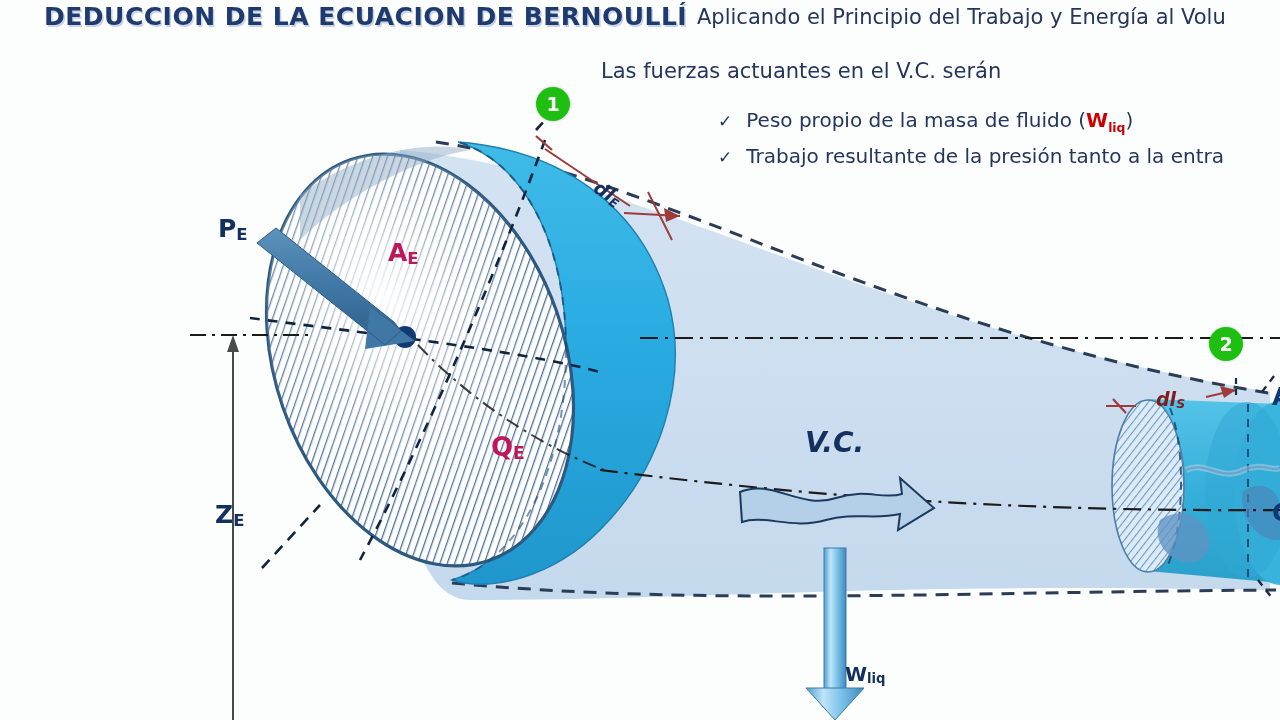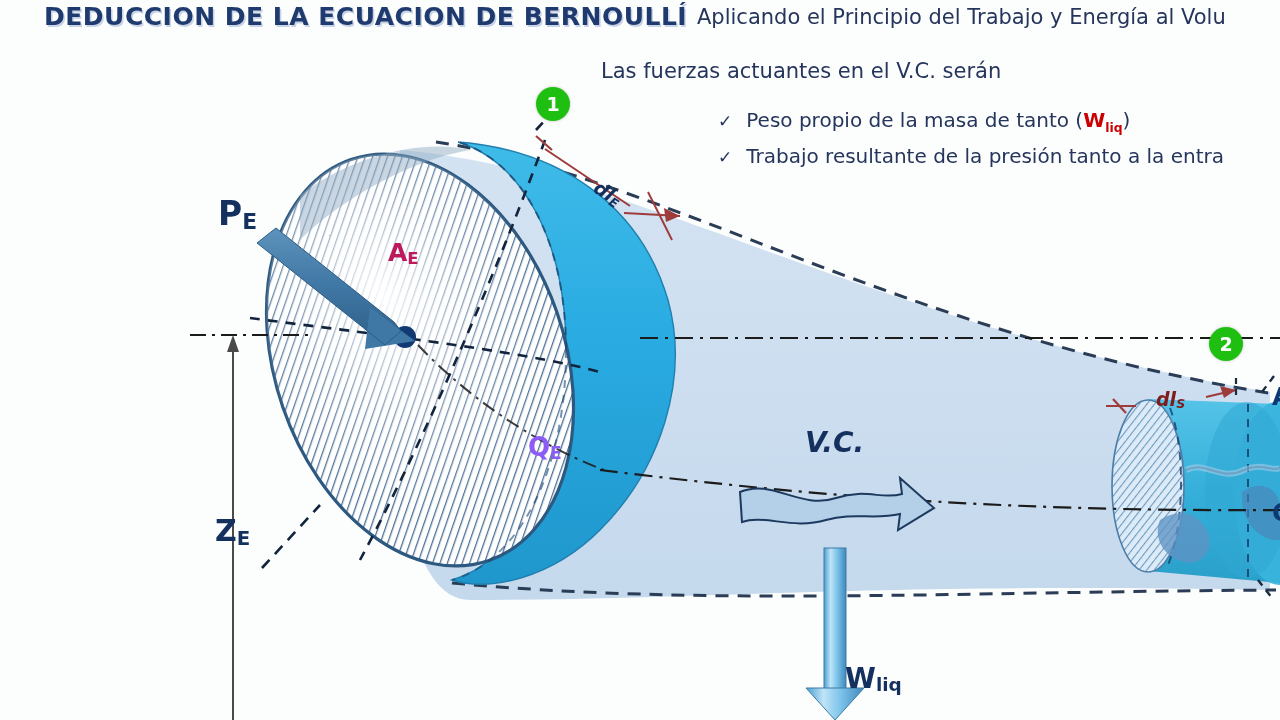--- a/index.html
+++ b/index.html
@@ -41,26 +41,26 @@
   #bullet-0{left:718px;top:108px;}
   #bullet-1{left:718px;top:144px;}
   .check{color:#25355c;font-size:17px;}
   .redtok{color:#cc0000;font-weight:bold;}
   .sub{font-size:0.62em;vertical-align:sub;}
 
   
   .lbl{position:absolute;color:#13305f;font-weight:bold;white-space:nowrap;}
   .lbl .sb{font-size:0.66em;vertical-align:-0.18em;}
 
-  #lbl-pe{left:218px;top:194px;font-size:33px;}
+  #lbl-pe{left:218px;top:214px;font-size:25px;}
   #lbl-ae{left:388px;top:238px;font-size:25px;color:#be185d;}
-  #lbl-qe{left:528px;top:432px;font-size:26px;color:#8b5cf6;}
-  #lbl-ze{left:215px;top:513px;font-size:30px;}
+  #lbl-qe{left:491px;top:432px;font-size:26px;color:#be185d;}
+  #lbl-ze{left:215px;top:500px;font-size:25px;}
   #lbl-vc{left:805px;top:426px;font-size:28px;font-style:italic;color:#14305f;text-align:right;}
-  #lbl-wliq{left:845px;top:662px;font-size:28px;}
+  #lbl-wliq{left:845px;top:662px;font-size:20px;}
   #lbl-qs{left:1272px;top:498px;font-size:25px;color:#0d3a72;}
   #lbl-as{left:1272px;top:382px;font-size:25px;color:#0d3a72;}
   #lbl-dle{left:602px;top:176px;font-size:19px;font-style:italic;font-weight:bold;
            color:#13305f;transform:rotate(33deg);transform-origin:left top;}
   #lbl-dls{left:1156px;top:388px;font-size:19px;font-style:italic;font-weight:bold;color:#7f1d1d;}
 
   
   .badge{
     position:absolute;width:34px;height:34px;border-radius:50%;
     background:#1fbf12;
@@ -240,21 +240,21 @@
     </g>
   </svg>
 
   <div id="title">DEDUCCION DE LA ECUACION DE BERNOULLÍ</div>
 
   <div id="sub-line">Las fuerzas actuantes en el V.C. serán</div>
   <div id="hdr-line">Aplicando el Principio del Trabajo y Energía al Volu</div>
 
   <div class="bullet" id="bullet-0">
     <span class="check">✓</span>
-    <span><span>Peso propio de la masa de tanto (</span><span class="redtok"><span>W</span><span class="sub">liq</span></span><span>)</span></span>
+    <span><span>Peso propio de la masa de fluido (</span><span class="redtok"><span>W</span><span class="sub">liq</span></span><span>)</span></span>
   </div>
 
   <div class="bullet" id="bullet-1">
     <span class="check">✓</span>
     <span>Trabajo resultante de la presión tanto a la entra</span>
   </div>
 
   <div class="badge" id="badge-1">1</div>
   <div class="badge" id="badge-2">2</div>
 

